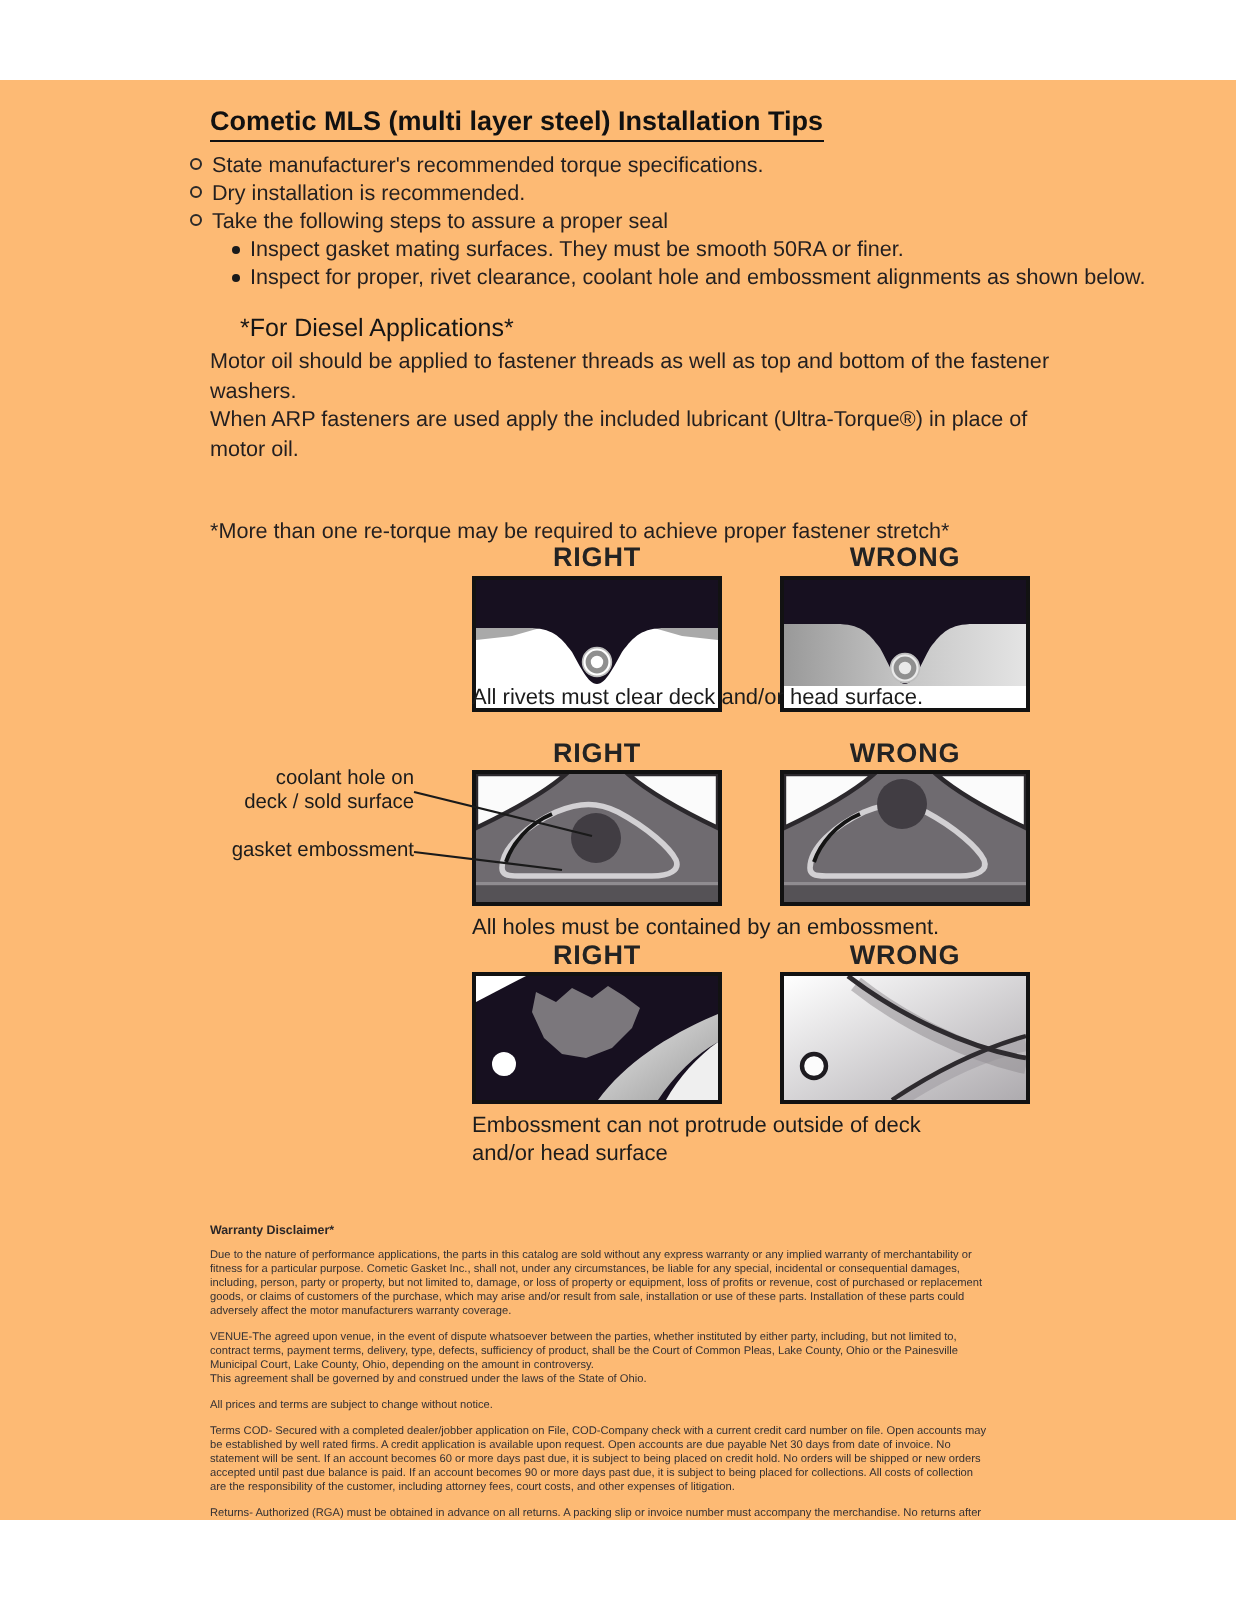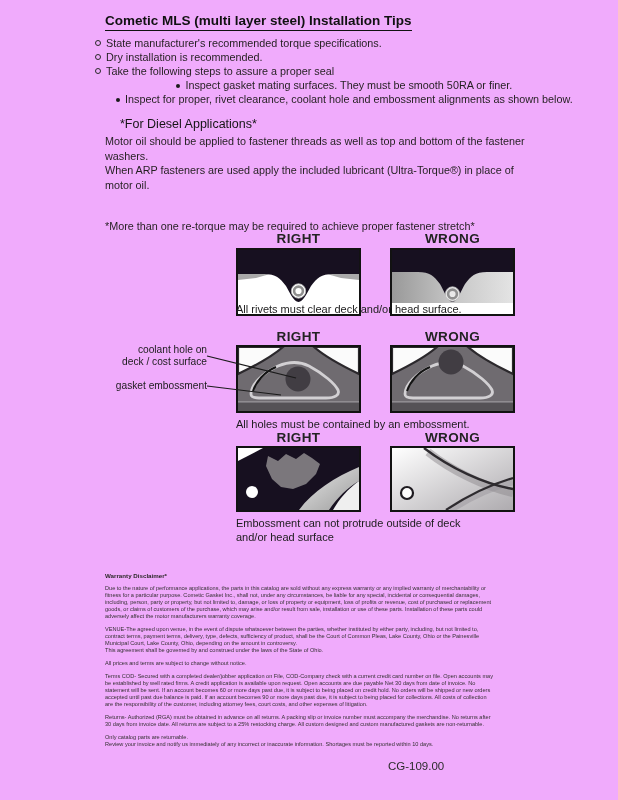--- a/index.html
+++ b/index.html
@@ -1,27 +1,27 @@
 <!DOCTYPE html>
 <html><head>
 <meta charset="utf-8">
 <style>
   html,body{margin:0;padding:0;background:#ffffff;}
   .page{
-    position:relative;width:618px;height:800px;background:#f0abfc;overflow:hidden;
-    font-family:"Liberation Sans",sans-serif;color:#231f20;
+    position:relative;width:618px;height:720px;background:#fdba74;overflow:hidden;
+    font-family:"Liberation Sans",sans-serif;color:#231f20;margin-top:40px;
   }
   .abs{position:absolute;}
   .title{
     left:105px;top:13px;font-size:13.5px;font-weight:bold;color:#111;
     border-bottom:1.5px solid #111;padding-bottom:2px;white-space:nowrap;
   }
   .bullets{left:95px;top:36px;font-size:10.8px;line-height:14px;}
   .b-row{white-space:nowrap;}
-  .sub{padding-left:21px;text-align:center;}
+  .sub{padding-left:21px;}
   .mk-o{display:inline-block;width:4px;height:4px;border:1px solid #2a2a2a;border-radius:50%;margin-right:5px;vertical-align:1px;}
   .mk-f{display:inline-block;width:4px;height:4px;background:#1a1a1a;border-radius:50%;margin-right:5px;vertical-align:1px;}
   .h2{left:120px;top:117px;font-size:12.5px;font-weight:normal;color:#151515;white-space:nowrap;}
   .para{left:105px;width:420px;font-size:10.8px;line-height:14.5px;white-space:pre-line;}
   .p1{top:134px;}
   .p2{top:170px;}
   .p3{top:219px;white-space:nowrap;}
   .fig-hdr{width:125px;text-align:center;font-size:13.5px;font-weight:700;letter-spacing:.4px;color:#232323;white-space:nowrap;}
   .hdr1{top:231px;} .hdr2{top:329px;} .hdr3{top:430px;}
   .hl{left:236px;} .hr{left:390px;}
@@ -90,21 +90,21 @@
       <circle cx="60.5" cy="44" r="4.4" fill="none" stroke="#8f8f8f" stroke-width="2.6"></circle>
     </svg>
   </div>
   <div class="abs caption cap1">All rivets must clear deck and/or head surface.</div>
 
   <div class="abs fig-hdr hdr2 hl">RIGHT</div>
   <div class="abs fig-hdr hdr2 hr">WRONG</div>
 
   <div class="abs fig2-label lblA">
     <div>coolant hole on</div>
-    <div>deck / cost surface</div>
+    <div>deck / sold surface</div>
   </div>
   <div class="abs fig2-label lblB">gasket embossment</div>
 
   <svg class="abs leaders" viewBox="0 0 182 58">
     <line x1="89" y1="11" x2="178" y2="33" stroke="#1a1a1a" stroke-width="1.1"></line>
     <line x1="89" y1="41" x2="163" y2="50" stroke="#1a1a1a" stroke-width="1.1"></line>
   </svg>
 
   <div class="abs panel pan2 hl">
     <svg viewBox="0 0 121 64">

